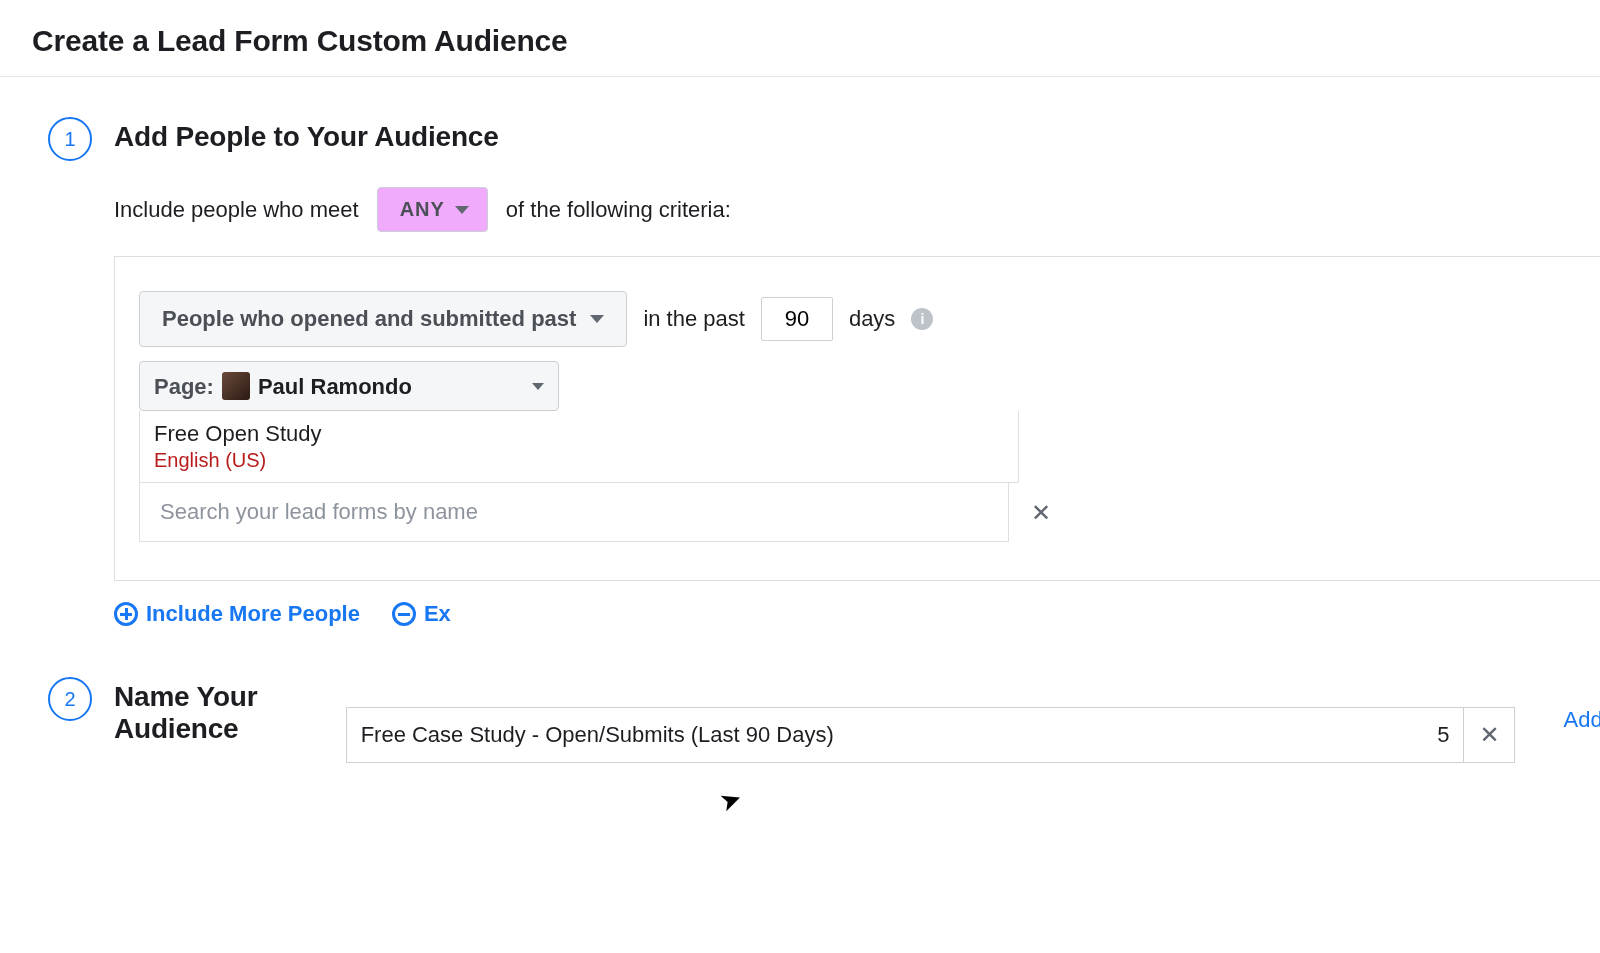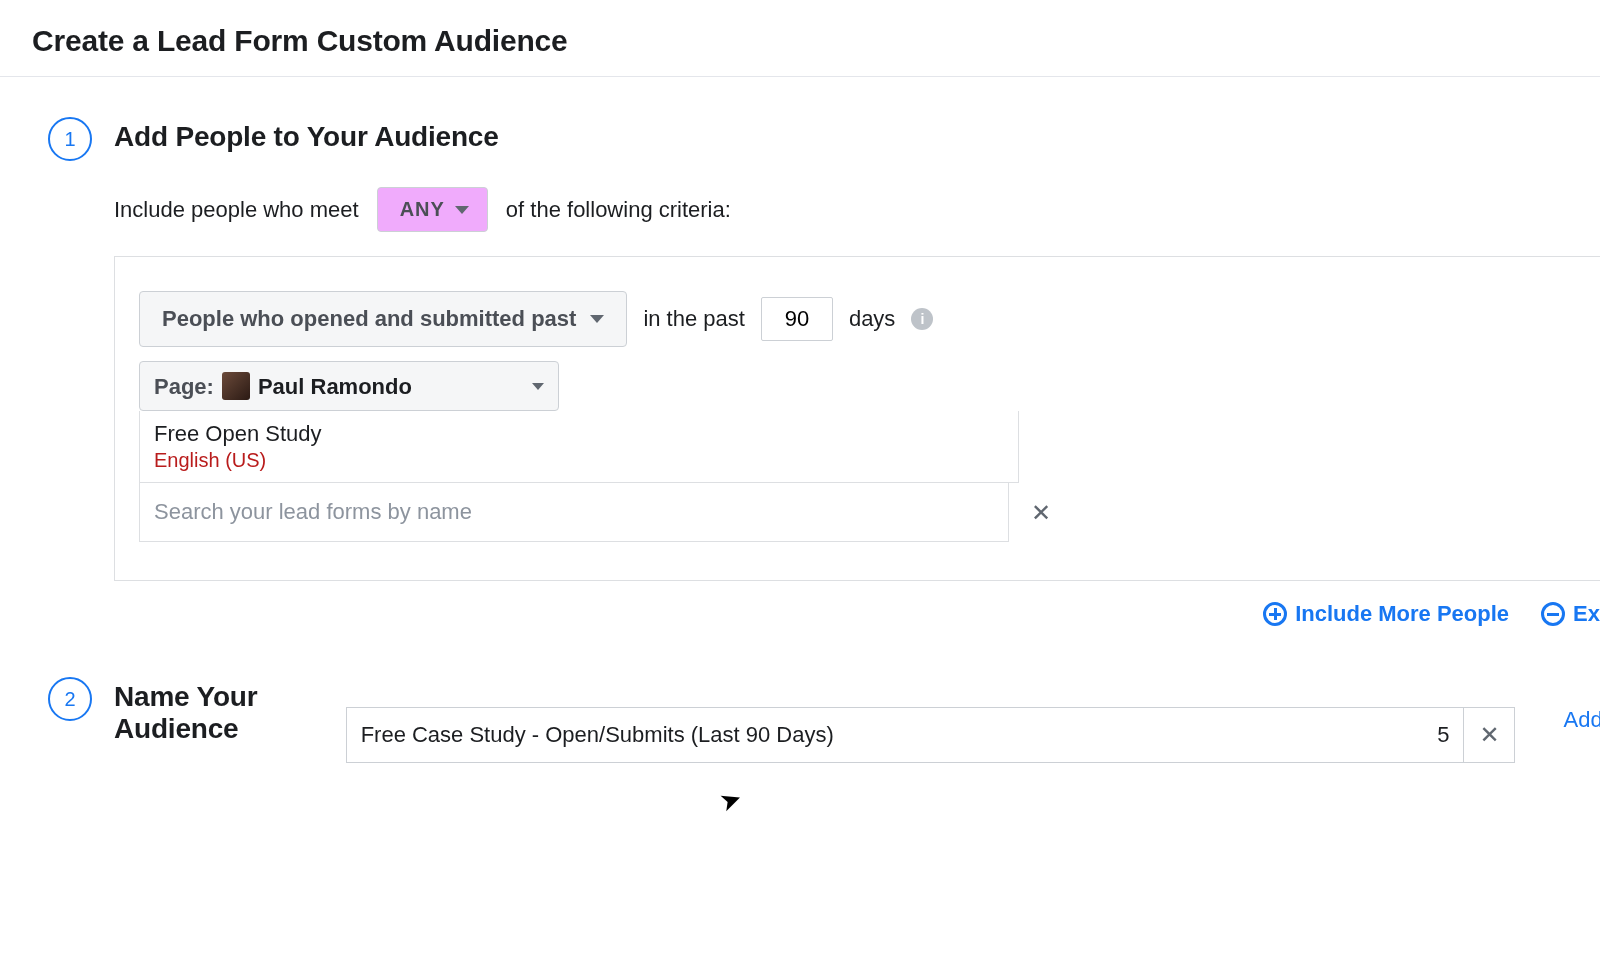--- a/index.html
+++ b/index.html
@@ -160,35 +160,34 @@
     .form-item-sub { font-size: 20px; color: #b91c1c; margin-top: 2px; }
 
     .search-row {
       display: flex; align-items: center; gap: 22px;
       width: 912px;
     }
     .search-input {
       width: 880px;
       border: 1px solid #dddfe2;
       border-top: none;
-      padding: 16px 14px;
+      padding: 16px 20px;
       font-size: 22px;
       color: #000000;
     }
     .search-input::placeholder { color: #8d949e; }
     .x-icon {
       font-size: 24px;
       color: #606770;
       cursor: pointer;
       font-weight: 400;
     }
 
     .actions-row {
       display: flex;
-      justify-content: flex-end;
       gap: 32px;
       margin: 20px 0 0 0;
       padding-right: 0;
       font-size: 22px;
       color: #1877f2;
       font-weight: 600;
       overflow: hidden;
     }
     .link-btn { display: inline-flex; align-items: center; gap: 8px; cursor: pointer; white-space: nowrap; }
     .plus-circle, .minus-circle {

